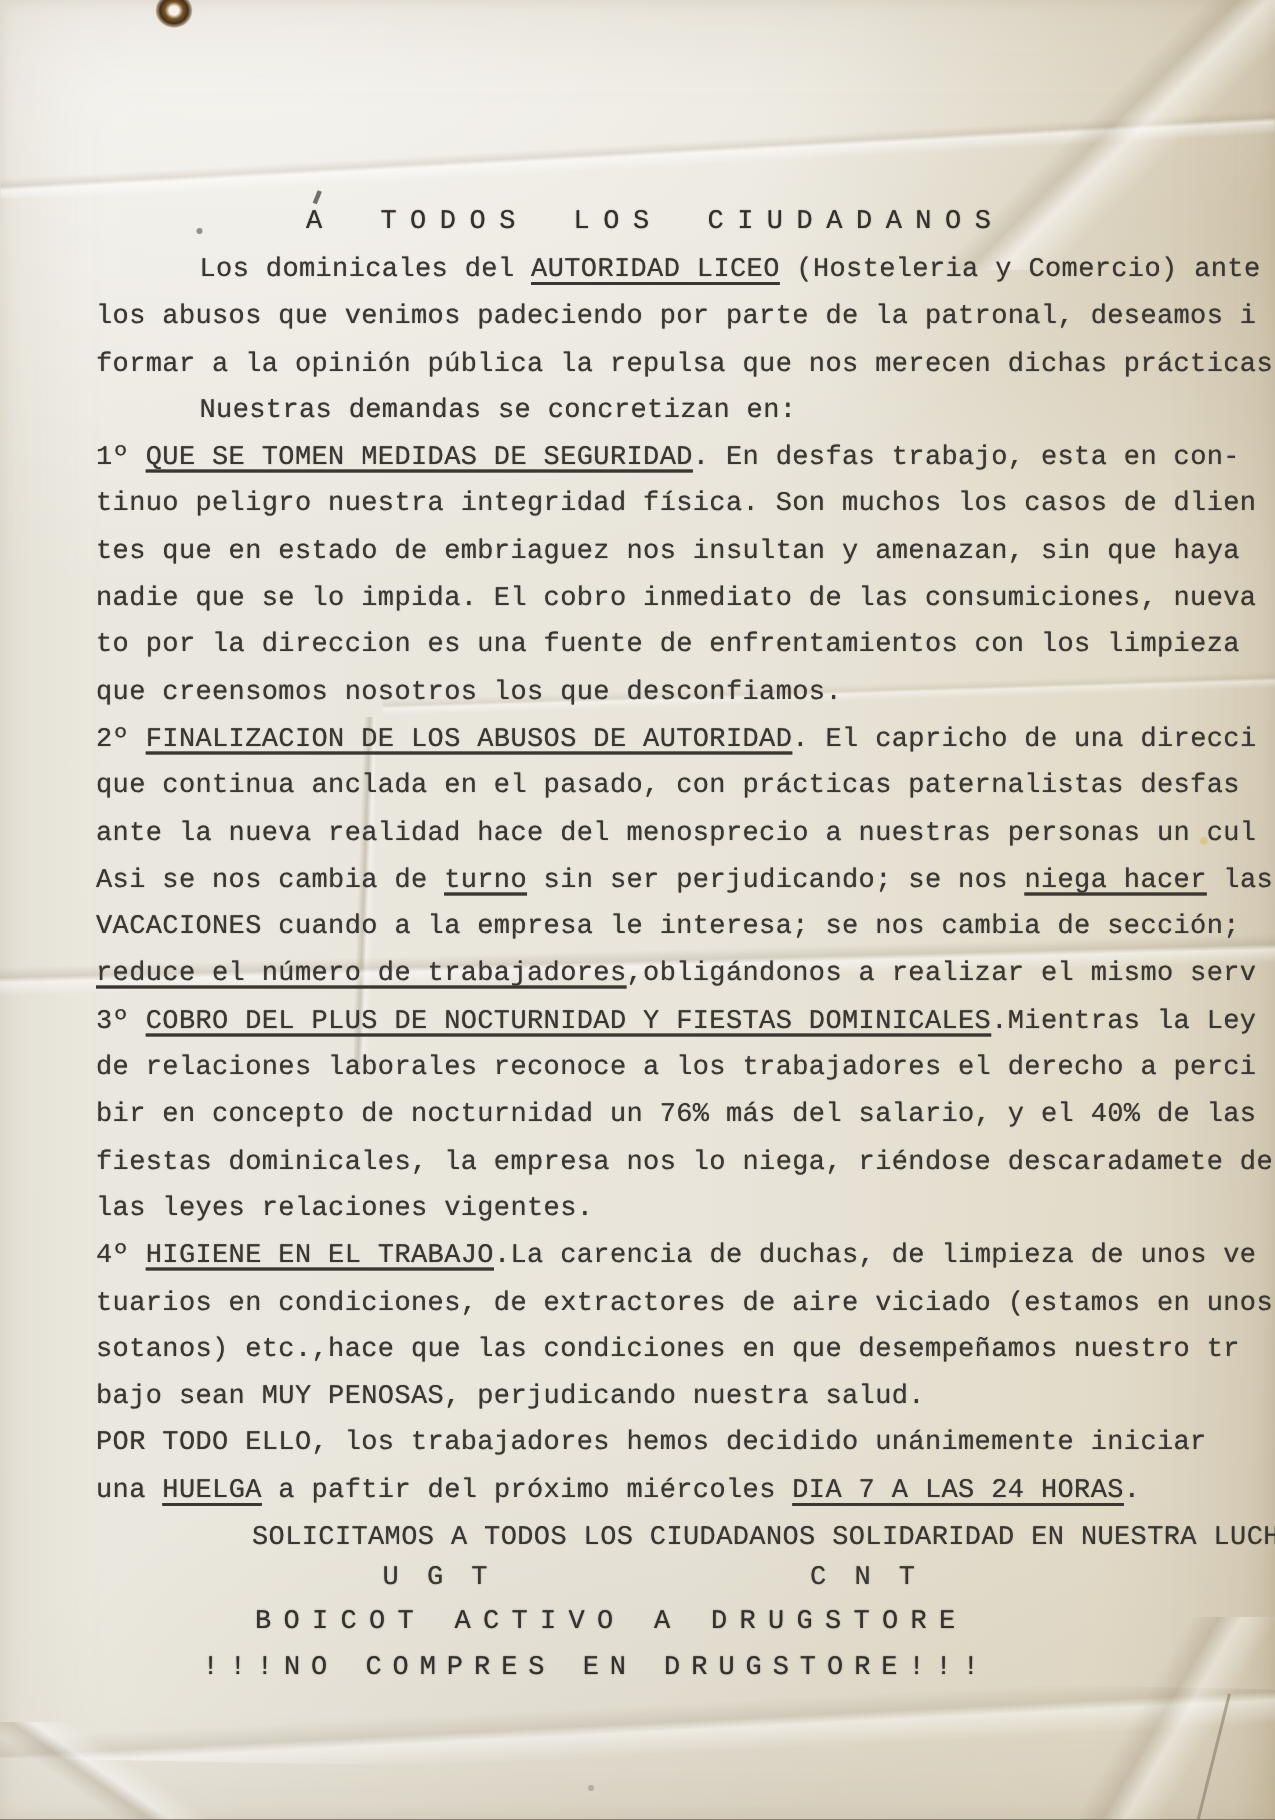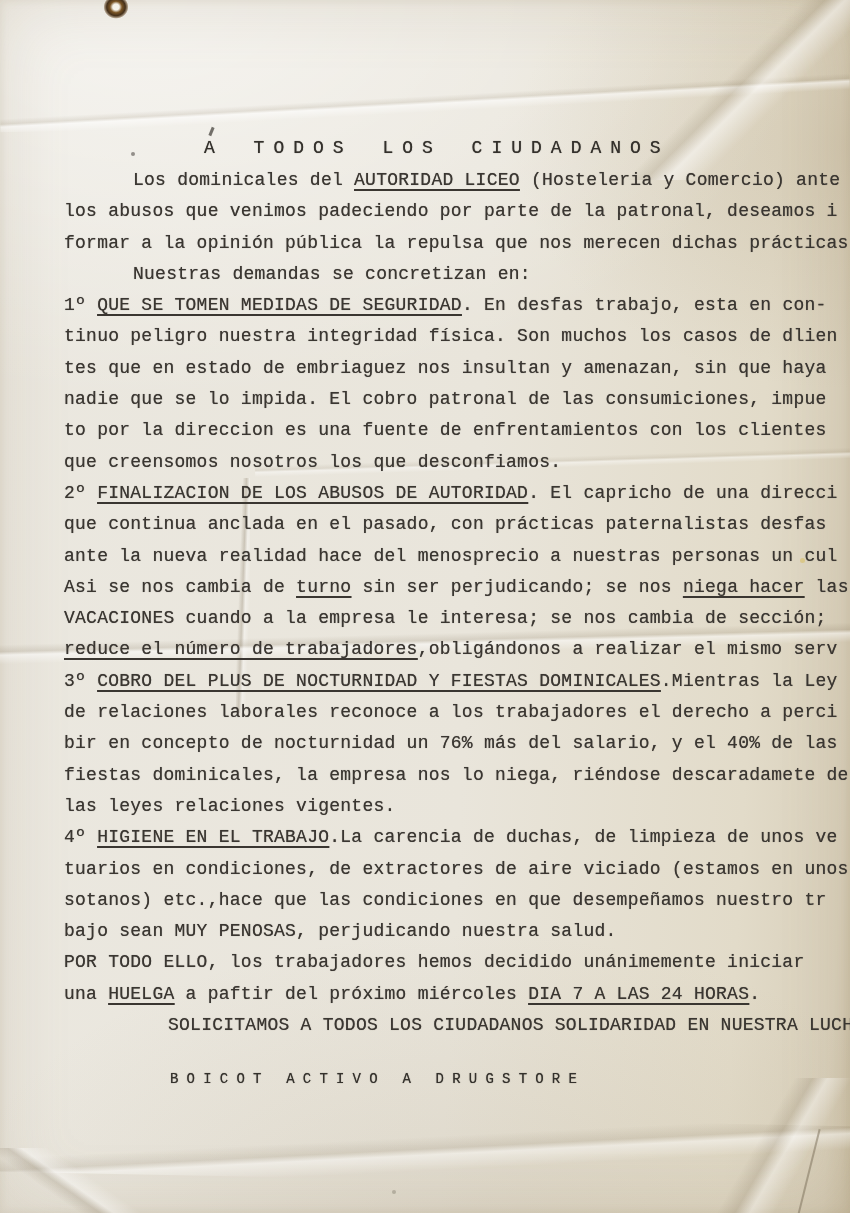--- a/index.html
+++ b/index.html
@@ -51,21 +51,21 @@
   .line{
     height:31.3px;white-space:nowrap;font-size:18px;letter-spacing:.25px;
     text-shadow:0 0 .7px rgba(58,54,49,.75);
   }
   .u{text-decoration:underline;text-decoration-thickness:1.5px;text-underline-offset:3.5px;}
   .unions-row{position:absolute;left:64px;top:1042px;width:786px;height:31px;font-size:18px;}
   .unions-row span{position:absolute;letter-spacing:4px;text-shadow:0 0 .8px rgba(58,54,49,.8);}
   #sig-ugt{left:191px;}
   #sig-cnt{left:476px;}
   .slogan{
-    position:absolute;white-space:nowrap;font-size:14px;
+    position:absolute;white-space:nowrap;font-size:18px;
     color:#34312c;text-shadow:0 0 .9px rgba(52,49,44,.8);
   }
   #slogan-boicot{left:170px;top:1071px;letter-spacing:8.2px;}
   #slogan-nocompres{left:135px;top:1102px;letter-spacing:7.3px;}
 </style>
 </head>
 <body>
 
 <div class="paper">
   <div class="crease" id="crease-top"></div>
@@ -87,22 +87,22 @@
   <div class="title">A TODOS LOS CIUDADANOS</div>
 
   <div class="body-text">
       <div class="line" style="text-indent: 69px;"><span>Los dominicales del </span><span class="u">AUTORIDAD LICEO</span><span> (Hosteleria y Comercio) ante</span></div>
       <div class="line"><span>los abusos que  venimos padeciendo por parte de la patronal, deseamos i</span></div>
       <div class="line"><span>formar a la opinión pública la repulsa que nos merecen dichas prácticas</span></div>
       <div class="line" style="text-indent: 69px;"><span>Nuestras demandas se concretizan en:</span></div>
       <div class="line"><span>1º </span><span class="u">QUE SE TOMEN MEDIDAS DE SEGURIDAD</span><span>. En desfas trabajo, esta en con-</span></div>
       <div class="line"><span>tinuo peligro nuestra integridad física. Son muchos los casos de dlien</span></div>
       <div class="line"><span>tes que en estado de embriaguez nos insultan y amenazan, sin que haya</span></div>
-      <div class="line"><span>nadie que se lo impida. El cobro patronal de las consumiciones, impue</span></div>
-      <div class="line"><span>to por la direccion es una fuente de enfrentamientos con los clientes</span></div>
+      <div class="line"><span>nadie que se lo impida. El cobro inmediato de las consumiciones, nueva</span></div>
+      <div class="line"><span>to por la direccion es una fuente de enfrentamientos con los limpieza</span></div>
       <div class="line"><span>que creensomos nosotros los que desconfiamos.</span></div>
       <div class="line"><span>2º </span><span class="u">FINALIZACION DE LOS ABUSOS DE AUTORIDAD</span><span>. El capricho de una direcci</span></div>
       <div class="line"><span>que continua anclada en el pasado, con prácticas paternalistas desfas</span></div>
       <div class="line"><span>ante la nueva realidad hace del menosprecio a nuestras personas un cul</span></div>
       <div class="line"><span>Asi se nos cambia de </span><span class="u">turno</span><span> sin ser perjudicando; se nos </span><span class="u">niega hacer</span><span> las</span></div>
       <div class="line"><span>VACACIONES cuando a la empresa le interesa; se nos cambia de sección;</span></div>
       <div class="line"><span class="u">reduce el número de trabajadores</span><span>,obligándonos a realizar el mismo serv</span></div>
       <div class="line"><span>3º </span><span class="u">COBRO DEL PLUS DE NOCTURNIDAD Y FIESTAS DOMINICALES</span><span>.Mientras la Ley</span></div>
       <div class="line"><span>de relaciones laborales reconoce a los trabajadores el derecho a perci</span></div>
       <div class="line"><span>bir en concepto de nocturnidad un 76% más del salario, y el 40% de las</span></div>
@@ -110,14 +110,19 @@
       <div class="line"><span>las leyes relaciones vigentes.</span></div>
       <div class="line"><span>4º </span><span class="u">HIGIENE EN EL TRABAJO</span><span>.La carencia de duchas, de limpieza de unos ve</span></div>
       <div class="line"><span>tuarios en condiciones, de extractores de aire viciado (estamos en unos</span></div>
       <div class="line"><span>sotanos) etc.,hace que las condiciones en que desempeñamos nuestro tr</span></div>
       <div class="line"><span>bajo sean MUY PENOSAS, perjudicando nuestra salud.</span></div>
       <div class="line"><span>POR TODO ELLO, los trabajadores hemos decidido unánimemente iniciar</span></div>
       <div class="line"><span>una </span><span class="u">HUELGA</span><span> a paftir del próximo miércoles </span><span class="u">DIA 7 A LAS 24 HORAS</span><span>.</span></div>
       <div class="line" style="text-indent: 104px;"><span>SOLICITAMOS A TODOS LOS CIUDADANOS SOLIDARIDAD EN NUESTRA LUCHA</span></div>
     </div>
 
+  <div class="unions-row">
+    <span id="sig-ugt">U G T</span>
+    <span id="sig-cnt">C N T</span>
+  </div>
   <div class="slogan" id="slogan-boicot">BOICOT ACTIVO A DRUGSTORE</div>
+  <div class="slogan" id="slogan-nocompres">!!!NO COMPRES EN DRUGSTORE!!!</div>
 </div>
 
 </body></html>

